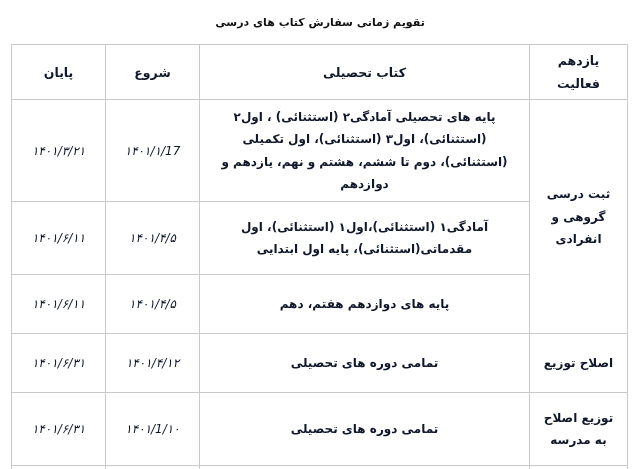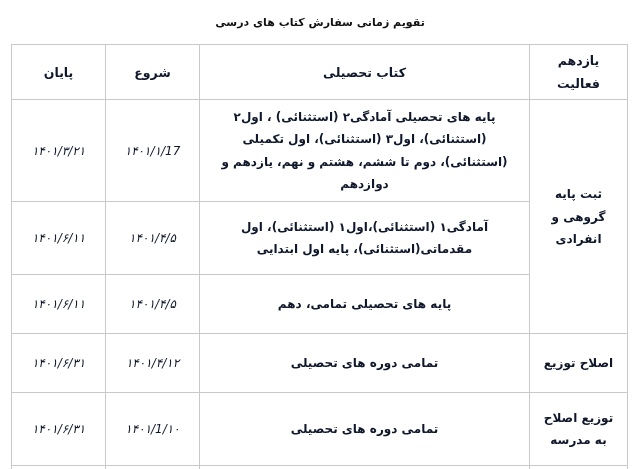--- a/index.html
+++ b/index.html
@@ -100,34 +100,34 @@
       <tr>
         <th>یازدهم فعالیت</th>
         <th>کتاب تحصیلی</th>
         <th>شروع</th>
         <th>پایان</th>
       </tr>
     </thead>
     <tbody>
 
       <tr class="r-tall">
-        <td class="activity" rowspan="3">ثبت پایه گروهی و انفرادی</td>
+        <td class="activity" rowspan="3">ثبت درسی گروهی و انفرادی</td>
         <td class="course">پایه های تحصیلی آمادگی۲ (استثنائی) ، اول۲ (استثنائی)، اول۳ (استثنائی)، اول تکمیلی (استثنائی)، دوم تا ششم، هشتم و نهم، یازدهم و دوازدهم</td>
         <td class="date">۱۴۰۱/۱/17</td>
         <td class="date">۱۴۰۱/۳/۲۱</td>
       </tr>
 
       <tr class="r-mid">
         <td class="course">آمادگی۱ (استثنائی)،اول۱ (استثنائی)، اول مقدماتی(استثنائی)، پایه اول ابتدایی</td>
         <td class="date">۱۴۰۱/۴/۵</td>
         <td class="date">۱۴۰۱/۶/۱۱</td>
       </tr>
 
       <tr class="r-small">
-        <td class="course">پایه های تحصیلی تمامی، دهم</td>
+        <td class="course">پایه های دوازدهم هفتم، دهم</td>
         <td class="date">۱۴۰۱/۴/۵</td>
         <td class="date">۱۴۰۱/۶/۱۱</td>
       </tr>
 
       <tr class="r-small">
         <td class="activity">اصلاح توزیع</td>
         <td class="course">تمامی دوره های تحصیلی</td>
         <td class="date">۱۴۰۱/۴/۱۲</td>
         <td class="date">۱۴۰۱/۶/۳۱</td>
       </tr>

